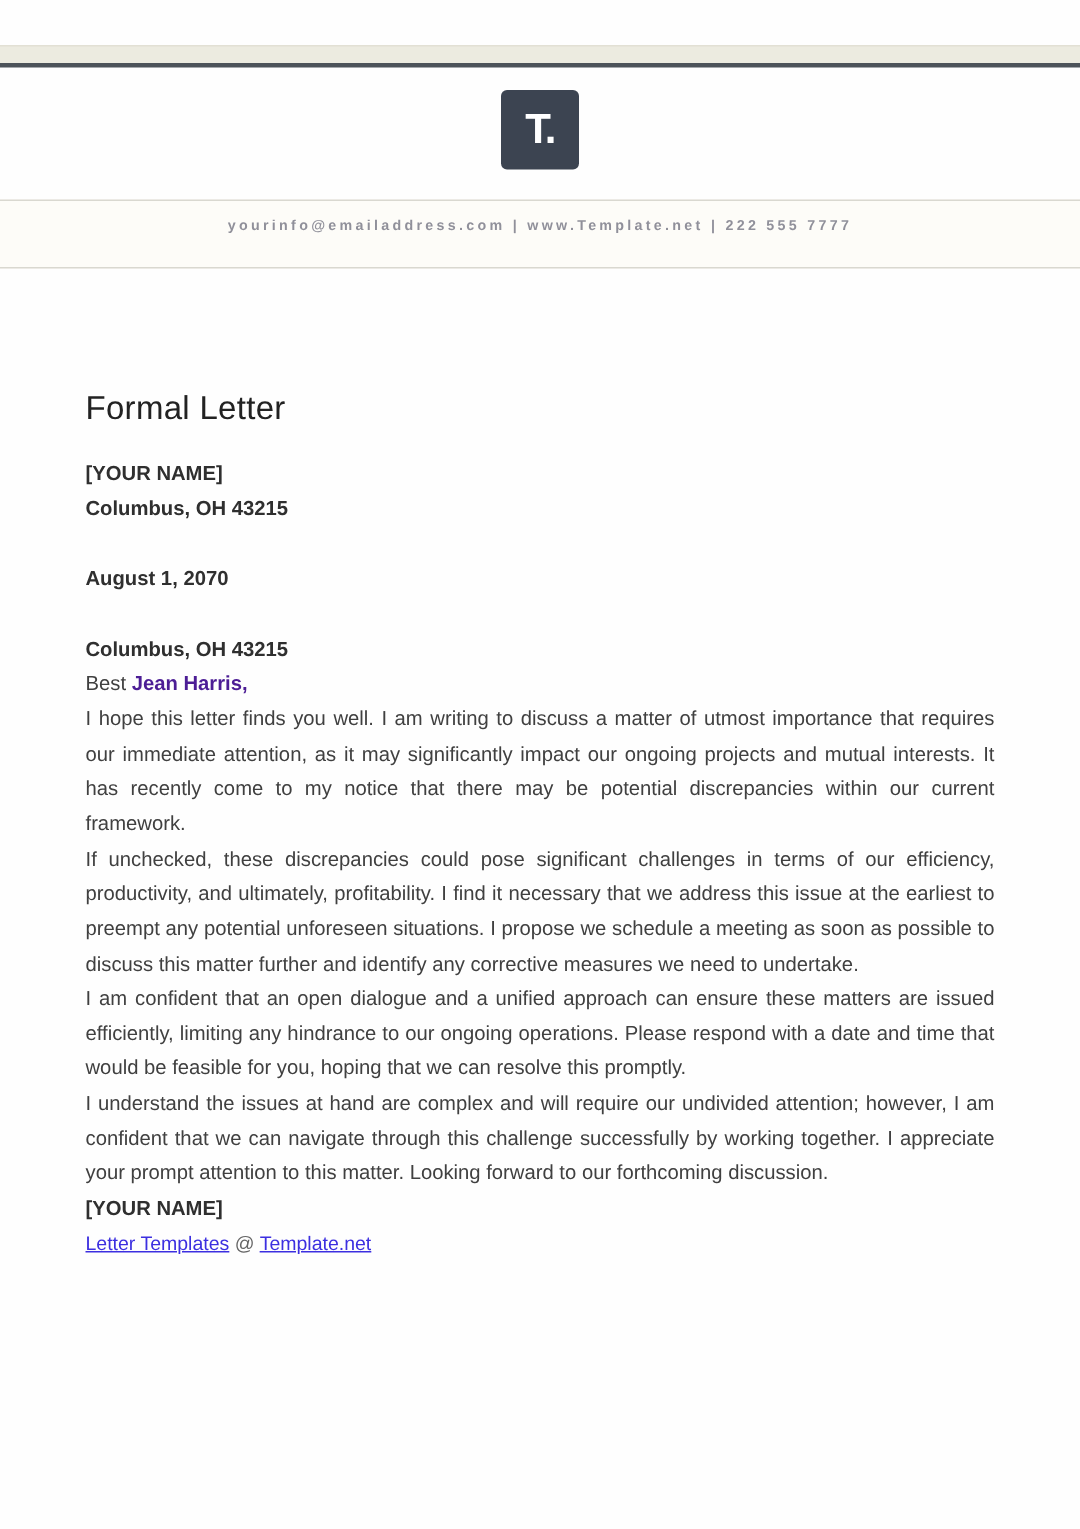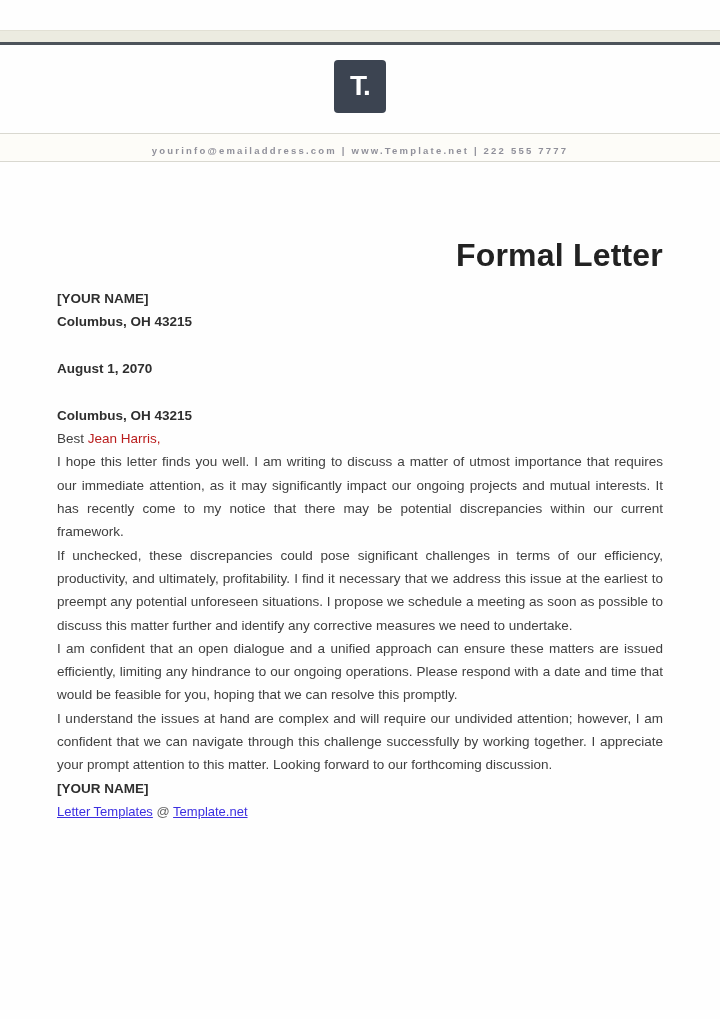--- a/index.html
+++ b/index.html
@@ -50,50 +50,50 @@
     padding-bottom: 2px;
   }
 
   
   .contact-strip {
     margin-top: 20px;
     border-top: 1px solid #d9d8d0;
     border-bottom: 1px solid #d9d8d0;
     background: #fdfcf8;
     text-align: center;
-    padding: 6px 0 3px 0;
+    padding: 6px 0 20px 0;
   }
   .contact-text {
     font-size: 9.5px;
     font-weight: 600;
     letter-spacing: 2.2px;
     color: #90909a;
   }
 
   
   .letter {
     padding: 0 57px;
     color: #404040;
     font-size: 13.5px;
     line-height: 23.3px;
   }
   .letter-title {
     margin-top: 80px;
-    text-align: right;
-    font-size: 32px;
+    text-align: left;
+    font-size: 22px;
     line-height: 26px;
-    font-weight: 700;
+    font-weight: 400;
     color: #222222;
     letter-spacing: 0.2px;
   }
   .sender-block { margin-top: 19px; }
   .bold-line { font-weight: 700; color: #2f2f2f; }
   .date-line { margin-top: 23px; font-weight: 700; color: #2f2f2f; }
   .recipient-flow { margin-top: 24px; }
-  .salutation .bold { font-weight: 400; color: #b91c1c; }
+  .salutation .bold { font-weight: 700; color: #4c1d95; }
   .body-paragraph { text-align: justify; margin: 0; }
   .closing-line { }
   .signature-line { font-weight: 700; color: #2f2f2f; }
 
   
   .footer-links {
     margin-top: 0;
     text-align: left;
     font-size: 13px;
     line-height: 23px;

